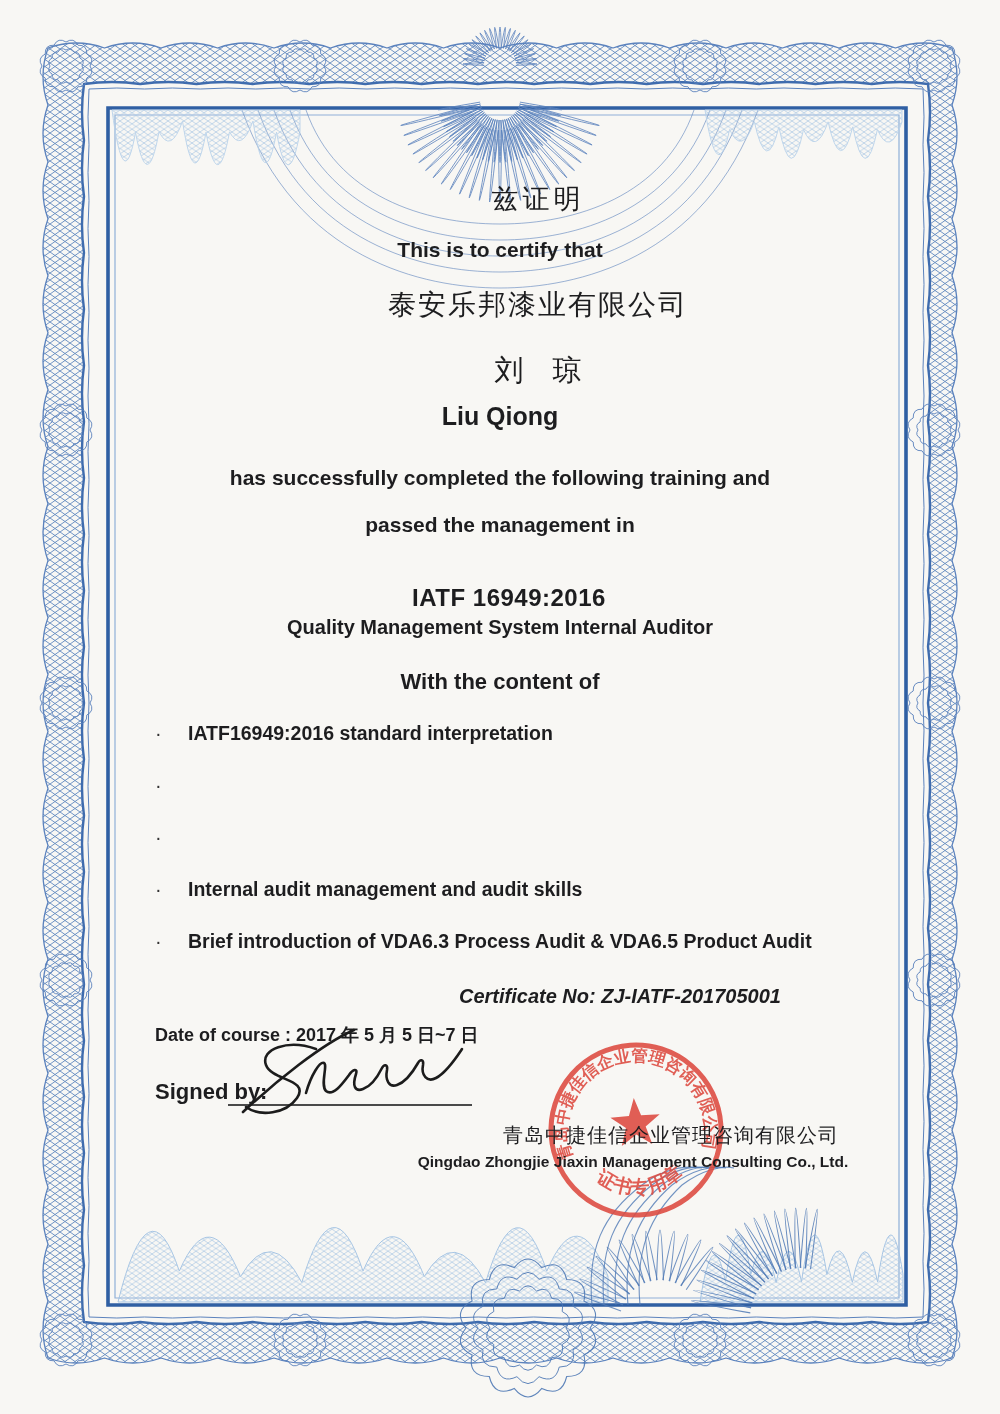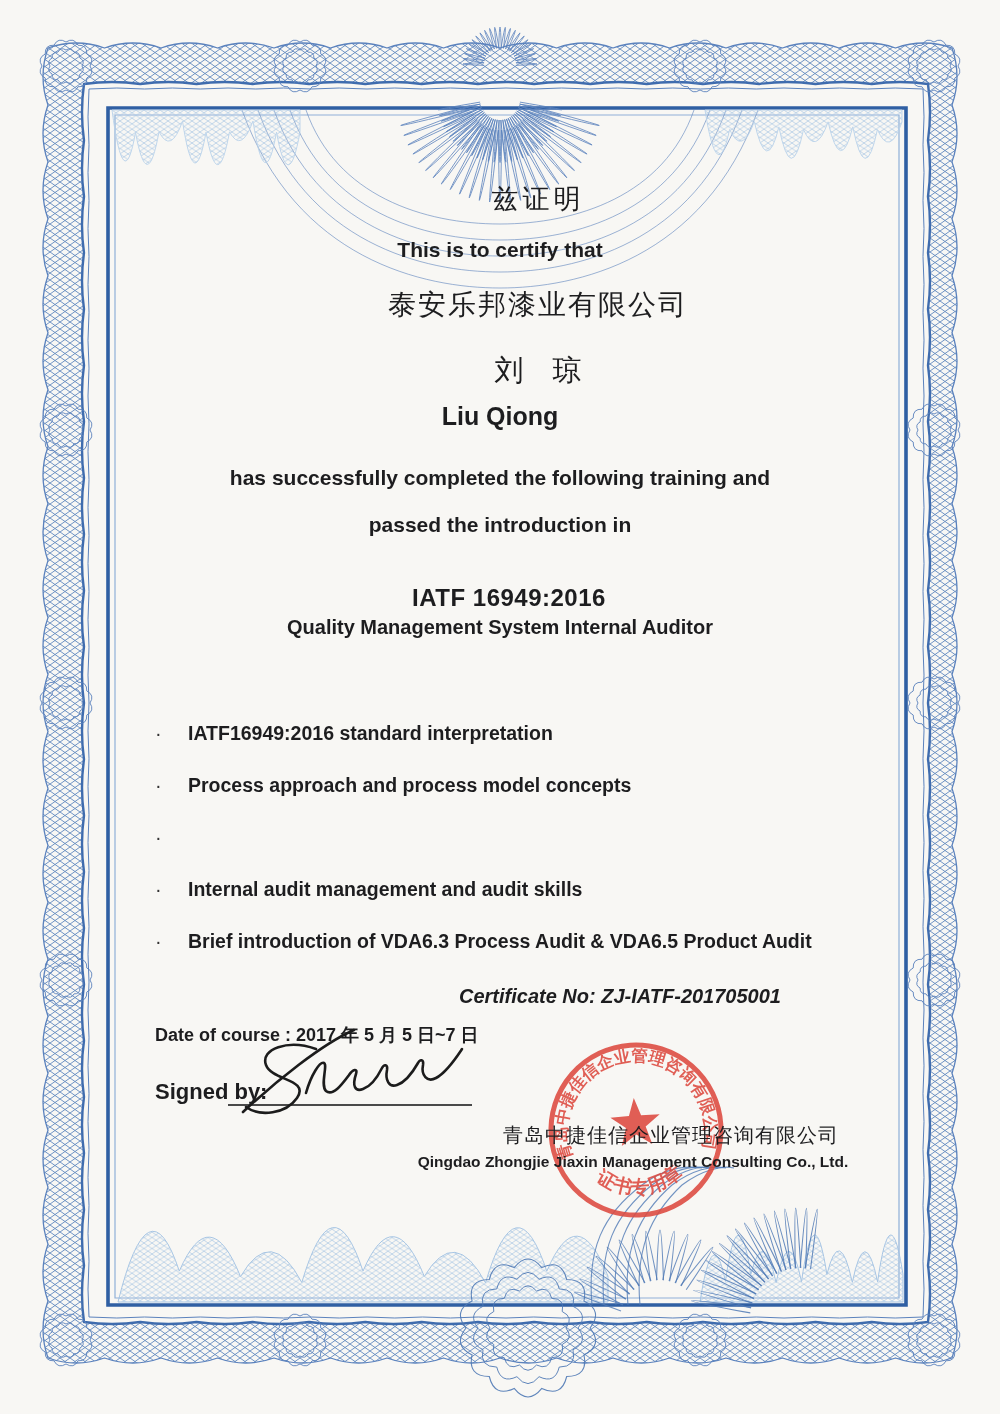--- a/index.html
+++ b/index.html
@@ -229,32 +229,32 @@
     </text>
   </svg>
 
   <div class="content">
     <div class="row zh title-zh">兹证明</div>
     <div class="row b title-en">This is to certify that</div>
     <div class="row zh company-zh">泰安乐邦漆业有限公司</div>
     <div class="row zh name-zh">刘　琼</div>
     <div class="row b name-en">Liu Qiong</div>
     <div class="row b body1">has successfully completed the following training and</div>
-    <div class="row b body2">passed the introduction in</div>
+    <div class="row b body2">passed the management in</div>
     <div class="row b standard">IATF 16949:2016</div>
     <div class="row b course">Quality Management System Internal Auditor</div>
+    <div class="row b intro">With the content of</div>
 
     <div class="bullets">
       <div class="bullet-row">
         <span class="bullet-dot">·</span>
         <span>IATF16949:2016 standard interpretation</span>
       </div>
       <div class="bullet-row">
         <span class="bullet-dot">·</span>
-        <span>Process approach and process model concepts</span>
       </div>
       <div class="bullet-row">
         <span class="bullet-dot">·</span>
       </div>
       <div class="bullet-row">
         <span class="bullet-dot">·</span>
         <span>Internal audit management and audit skills</span>
       </div>
       <div class="bullet-row">
         <span class="bullet-dot">·</span>

